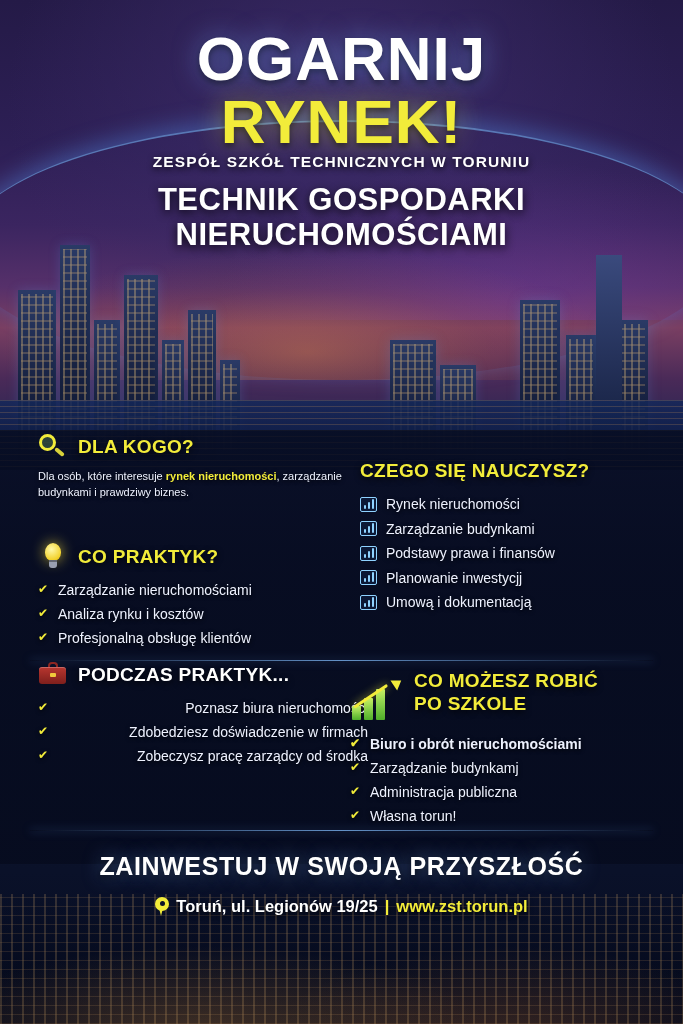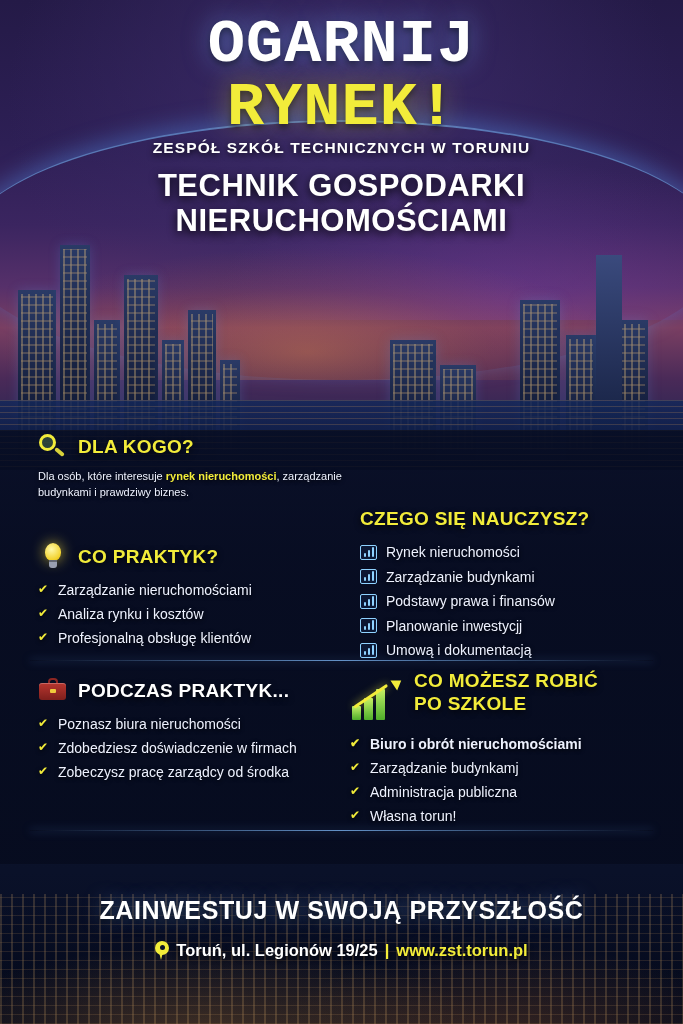--- a/index.html
+++ b/index.html
@@ -93,21 +93,21 @@
 
   .dim-overlay{
     position:absolute; left:0; right:0; top: 430px; bottom: 160px;
     background: linear-gradient(180deg, rgba(6,11,30,0.80) 0%, rgba(6,11,30,0.88) 40%, rgba(6,11,30,0.86) 100%);
     pointer-events:none;
   }
 
   
   .content { position: relative; z-index: 5; height: 100%; }
 
-  .headline-wrap { text-align: center; padding-top: 16px; font-family: Liberation Mono, monospace; }
+  .headline-wrap { text-align: center; padding-top: 30px; }
   .headline {
     font-size: 62px; font-weight: bold; color: #ffffff; letter-spacing: 1px;
     line-height: 0.95; text-shadow: 0 0 26px rgba(120,170,255,0.55), 0 3px 6px rgba(0,0,0,0.6);
   }
   .headline2 {
     font-size: 62px; font-weight: bold; color: #f2ec3a; letter-spacing: 1px;
     line-height: 1.0; margin-top: 2px;
     text-shadow: 0 0 28px rgba(240,235,60,0.45), 0 3px 6px rgba(0,0,0,0.6);
   }
 
@@ -223,21 +223,21 @@
     transform: rotate(-34deg);
   }
 
   .divider {
     position:absolute; left: 30px; right: 30px; height: 1px;
     background: linear-gradient(90deg, rgba(120,180,255,0) 0%, rgba(130,190,255,0.75) 50%, rgba(120,180,255,0) 100%);
     box-shadow: 0 0 8px rgba(110,170,255,0.55);
   }
 
   
-  .footer { position: absolute; left: 0; right: 0; top: 852px; text-align: center; margin-top: 44px; }
+  .footer { position: absolute; left: 0; right: 0; top: 852px; text-align: center; }
   .footer-title {
     color: #ffffff; font-size: 25px; font-weight: bold; letter-spacing: .6px;
     text-shadow: 0 0 18px rgba(130,180,255,0.5), 0 2px 6px rgba(0,0,0,0.9);
   }
   .footer-line {
     margin-top: 16px; color: #ffffff; font-size: 16.5px; font-weight: bold;
     display: flex; align-items: center; justify-content: center; gap: 7px;
     text-shadow: 0 2px 6px rgba(0,0,0,0.9);
     border-radius: 6px;
   }
@@ -318,21 +318,21 @@
           </span>
           <span>CO PRAKTYK?</span>
         </div>
         <ul class="list">
           <li>Zarządzanie nieruchomościami</li>
           <li>Analiza rynku i kosztów</li>
           <li>Profesjonalną obsługę klientów</li>
         </ul>
       </div>
 
-      <div class="col-right" style="top:28px;margin-top:48px;">
+      <div class="col-right" style="top:28px;">
         <div class="sec-title">
           <span>CZEGO SIĘ NAUCZYSZ?</span>
         </div>
         <ul class="iconlist">
           <li>
             <span class="mini-icon">
                 <i></i>
                 <i></i>
                 <i></i>
               </span>
@@ -368,21 +368,21 @@
                 <i></i>
                 <i></i>
               </span>
             <span>Umową i dokumentacją</span>
           </li>
         </ul>
       </div>
 
       <div class="divider" style="top:228px;"></div>
 
-      <div class="col-left" style="top:244px; width:330px;">
+      <div class="col-left" style="top:228px; width:330px;text-align:right;">
         <div class="sec-title white">
           <span class="ic ic-case">
             <span class="handle"></span>
               <span class="body"></span>
               <span class="latch"></span>
           </span>
           <span>PODCZAS PRAKTYK...</span>
         </div>
         <ul class="list">
           <li>Poznasz biura nieruchomości</li>

